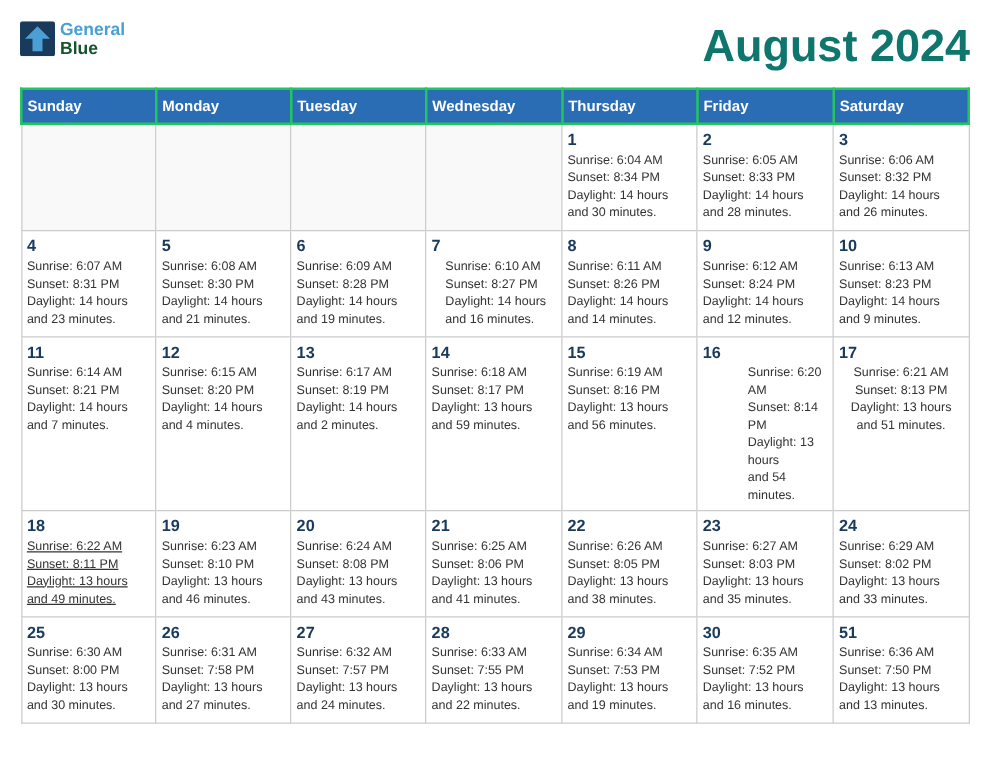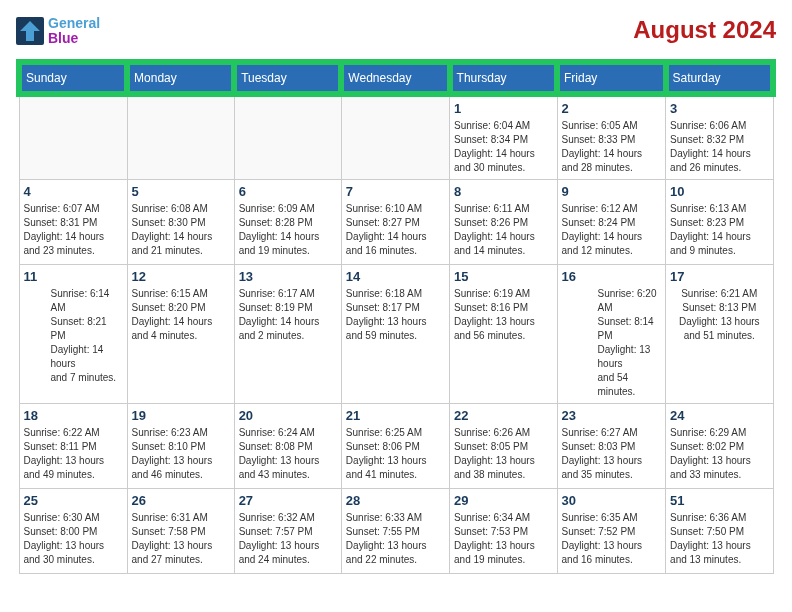--- a/index.html
+++ b/index.html
@@ -31,41 +31,41 @@
     }
     .logo-icon {
       width: 28px;
       height: 28px;
       margin-right: 4px;
     }
     .title-area {
       text-align: right;
     }
     .month-year {
-      font-size: 24px;
+      font-size: 36px;
       font-weight: bold;
-      color: #b91c1c;
+      color: #0f766e;
     }
     .location {
       font-size: 15px;
       color: #333;
     }
     .calendar {
       width: 100%;
       border-collapse: collapse;
       font-size: 11px;
     }
     .calendar th {
       background: #2a6db5;
       color: #fff;
       padding: 6px 4px;
       text-align: left;
       font-size: 12px;
-      font-weight: normal;
-      border: 6px solid #22c55e;
+      font-weight: bold;
+      border: 2px solid #22c55e;
     }
     .calendar td {
       border: 1px solid #ccc;
       vertical-align: top;
       padding: 4px;
       width: 110px;
       min-height: 80px;
       background: #fff;
     }
     .calendar td.empty {
@@ -91,21 +91,21 @@
 <body>
 
 <div class="header-area">
   <div class="logo">
     <svg class="logo-icon" viewBox="0 0 28 28">
       <rect x="0" y="0" width="28" height="28" rx="2" fill="#1a3a5c"></rect>
       <polygon points="14,4 24,14 18,14 18,24 10,24 10,14 4,14" fill="#4a9fd4"></polygon>
     </svg>
     <div class="logo-text">
       <div><span>General</span></div>
-      <div style="color:#a21caf">Blue</div>
+      <div style="color:#14532d">Blue</div>
     </div>
   </div>
   <div class="title-area">
     <div class="month-year">August 2024</div>
   </div>
 </div>
 
 <table class="calendar">
   <thead>
     <tr>
@@ -163,21 +163,21 @@
         </td>
         <td class="">
           <span class="day-number">6</span>
           <div class="day-info" style="white-space: pre-line;">Sunrise: 6:09 AM
 Sunset: 8:28 PM
 Daylight: 14 hours
 and 19 minutes.</div>
         </td>
         <td class="">
           <span class="day-number">7</span>
-          <div class="day-info" style="white-space: pre-line;">Sunrise: 6:10 AM
+          <div class="day-info" style="white-space: pre-line; margin-left: 11px;">Sunrise: 6:10 AM
 Sunset: 8:27 PM
 Daylight: 14 hours
 and 16 minutes.</div>
         </td>
         <td class="">
           <span class="day-number">8</span>
           <div class="day-info" style="white-space: pre-line;">Sunrise: 6:11 AM
 Sunset: 8:26 PM
 Daylight: 14 hours
 and 14 minutes.</div>
@@ -193,21 +193,21 @@
           <span class="day-number">10</span>
           <div class="day-info" style="white-space: pre-line;">Sunrise: 6:13 AM
 Sunset: 8:23 PM
 Daylight: 14 hours
 and 9 minutes.</div>
         </td>
       </tr>
       <tr class="week-row">
         <td class="">
           <span class="day-number">11</span>
-          <div class="day-info" style="white-space: pre-line; margin-left: 27px;">Sunrise: 6:14 AM
+          <div class="day-info" style="white-space: pre-line;">Sunrise: 6:14 AM
 Sunset: 8:21 PM
 Daylight: 14 hours
 and 7 minutes.</div>
         </td>
         <td class="">
           <span class="day-number">12</span>
           <div class="day-info" style="white-space: pre-line;">Sunrise: 6:15 AM
 Sunset: 8:20 PM
 Daylight: 14 hours
 and 4 minutes.</div>
@@ -244,21 +244,21 @@
           <span class="day-number">17</span>
           <div class="day-info" style="white-space: pre-line; text-align: center;">Sunrise: 6:21 AM
 Sunset: 8:13 PM
 Daylight: 13 hours
 and 51 minutes.</div>
         </td>
       </tr>
       <tr class="week-row">
         <td class="">
           <span class="day-number">18</span>
-          <div class="day-info" style="white-space: pre-line;">Sunrise: 6:22 AM
+          <div class="day-info" style="white-space: pre-line; text-decoration: underline;">Sunrise: 6:22 AM
 Sunset: 8:11 PM
 Daylight: 13 hours
 and 49 minutes.</div>
         </td>
         <td class="">
           <span class="day-number">19</span>
           <div class="day-info" style="white-space: pre-line;">Sunrise: 6:23 AM
 Sunset: 8:10 PM
 Daylight: 13 hours
 and 46 minutes.</div>

